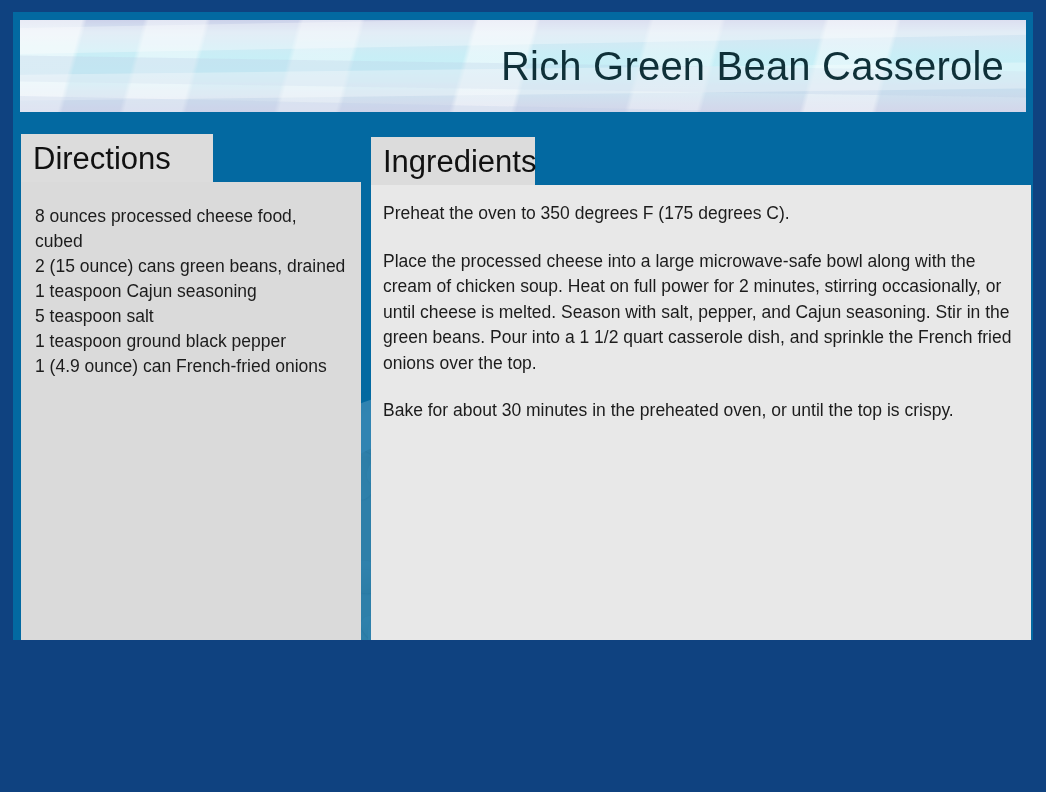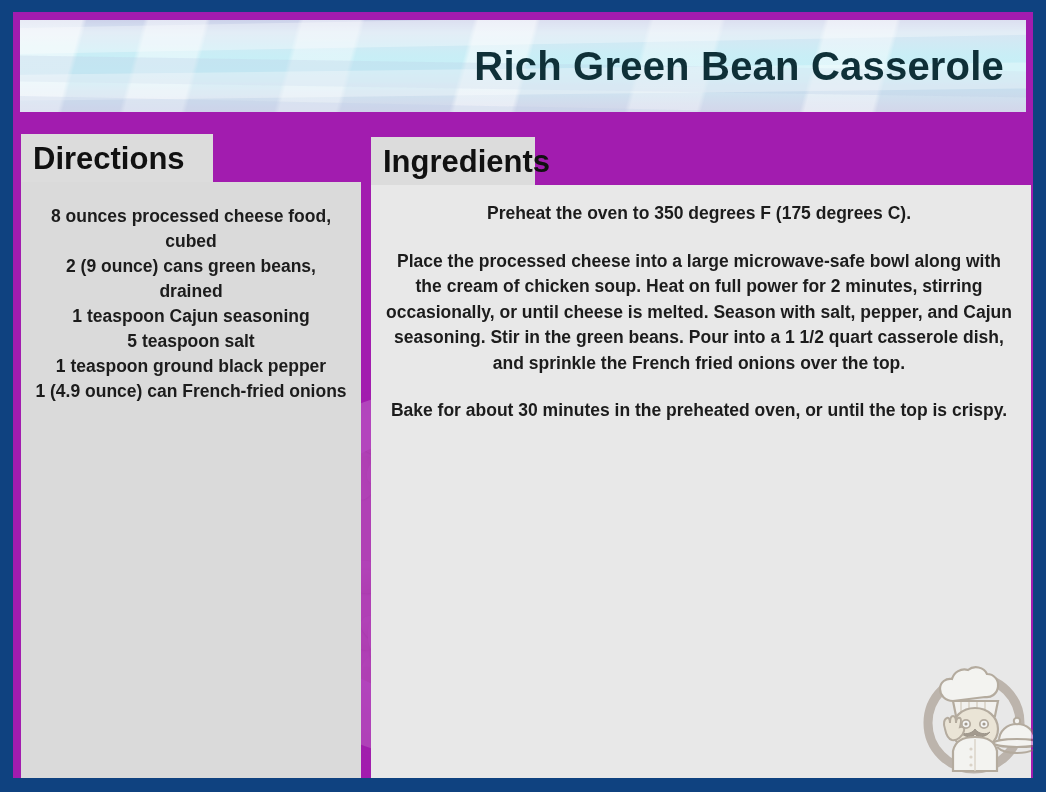--- a/index.html
+++ b/index.html
@@ -10,24 +10,23 @@
     overflow:hidden;
   }
   #card{
     position:absolute;left:0;top:0;width:1046px;height:792px;
     background:#0f4280;
     box-sizing:border-box;
   }
   
   #page{
     position:absolute;left:13px;top:12px;
-    width:1020px;height:766px;
-    background:#a21caf;
+    width:1020px;height:628px;
+    background:#0369a1;
     overflow:hidden;
-    font-weight:bold;
   }
 
   
   #banner{
     position:absolute;left:7px;top:8px;width:1006px;height:92px;
     background:
       linear-gradient(105deg, rgba(255,255,255,.55) 0 6%, rgba(255,255,255,0) 6.5% 12%, rgba(255,255,255,.45) 12.5% 18%, rgba(255,255,255,0) 18.5% 27%, rgba(255,255,255,.4) 27.5% 33%, rgba(255,255,255,0) 33.5% 44%, rgba(255,255,255,.5) 44.5% 50%, rgba(255,255,255,0) 50.5% 61%, rgba(255,255,255,.35) 61.5% 68%, rgba(255,255,255,0) 68.5% 78%, rgba(255,255,255,.45) 78.5% 85%, rgba(255,255,255,0) 85.5% 100%),
       linear-gradient(180deg,#cdd2ea 0%,#d7e6f3 14%,#c9eef6 38%,#c6f0f7 56%,#cfe3f0 78%,#d3d6ea 100%);
     overflow:hidden;
   }
@@ -75,21 +74,21 @@
   .headbox{
     position:absolute;background:#dcdcdc;
     display:flex;align-items:center;padding:0 12px;box-sizing:border-box;
   }
   .headbox span{font-size:31px;color:#111;line-height:1;}
   .panel{position:absolute;background:#dadada;box-sizing:border-box;}
   .panel.light{background:#e8e8e8;}
   .panel-inner{
     position:absolute;left:0;top:0;width:100%;height:100%;
     padding:22px 14px 10px 14px;box-sizing:border-box;
-    font-size:17.5px;line-height:25px;color:#1c1c1c;text-align:center;
+    font-size:17.5px;line-height:25px;color:#1c1c1c;
   }
 
   #ing-head{left:8px;top:122px;width:192px;height:48px;}
   #ing-panel{left:8px;top:170px;width:340px;height:596px;}
   #ing-list{margin:0;padding:0;list-style:none;}
   #ing-list li{white-space:pre-wrap;}
 
   #dir-head{left:358px;top:125px;width:164px;height:48px;}
   #dir-panel{left:358px;top:173px;width:660px;height:593px;}
   #dir-panel .panel-inner{padding:16px 16px 10px 12px;line-height:25.5px;}
@@ -348,21 +347,21 @@
       <div id="title">Rich Green Bean Casserole</div>
     </div>
 
     <div class="headbox" id="ing-head">
       <span>Directions</span>
     </div>
     <div class="panel" id="ing-panel">
       <div class="panel-inner">
         <ul id="ing-list">
             <li>8 ounces processed cheese food, cubed</li>
-            <li>2 (9 ounce) cans green beans, drained</li>
+            <li>2 (15 ounce) cans green beans, drained</li>
             <li>1 teaspoon Cajun seasoning</li>
             <li>5 teaspoon salt</li>
             <li>1 teaspoon ground black pepper</li>
             <li>1 (4.9 ounce) can French-fried onions</li>
           </ul>
       </div>
     </div>
 
     <div class="headbox" id="dir-head">
       <span>Ingredients</span>

